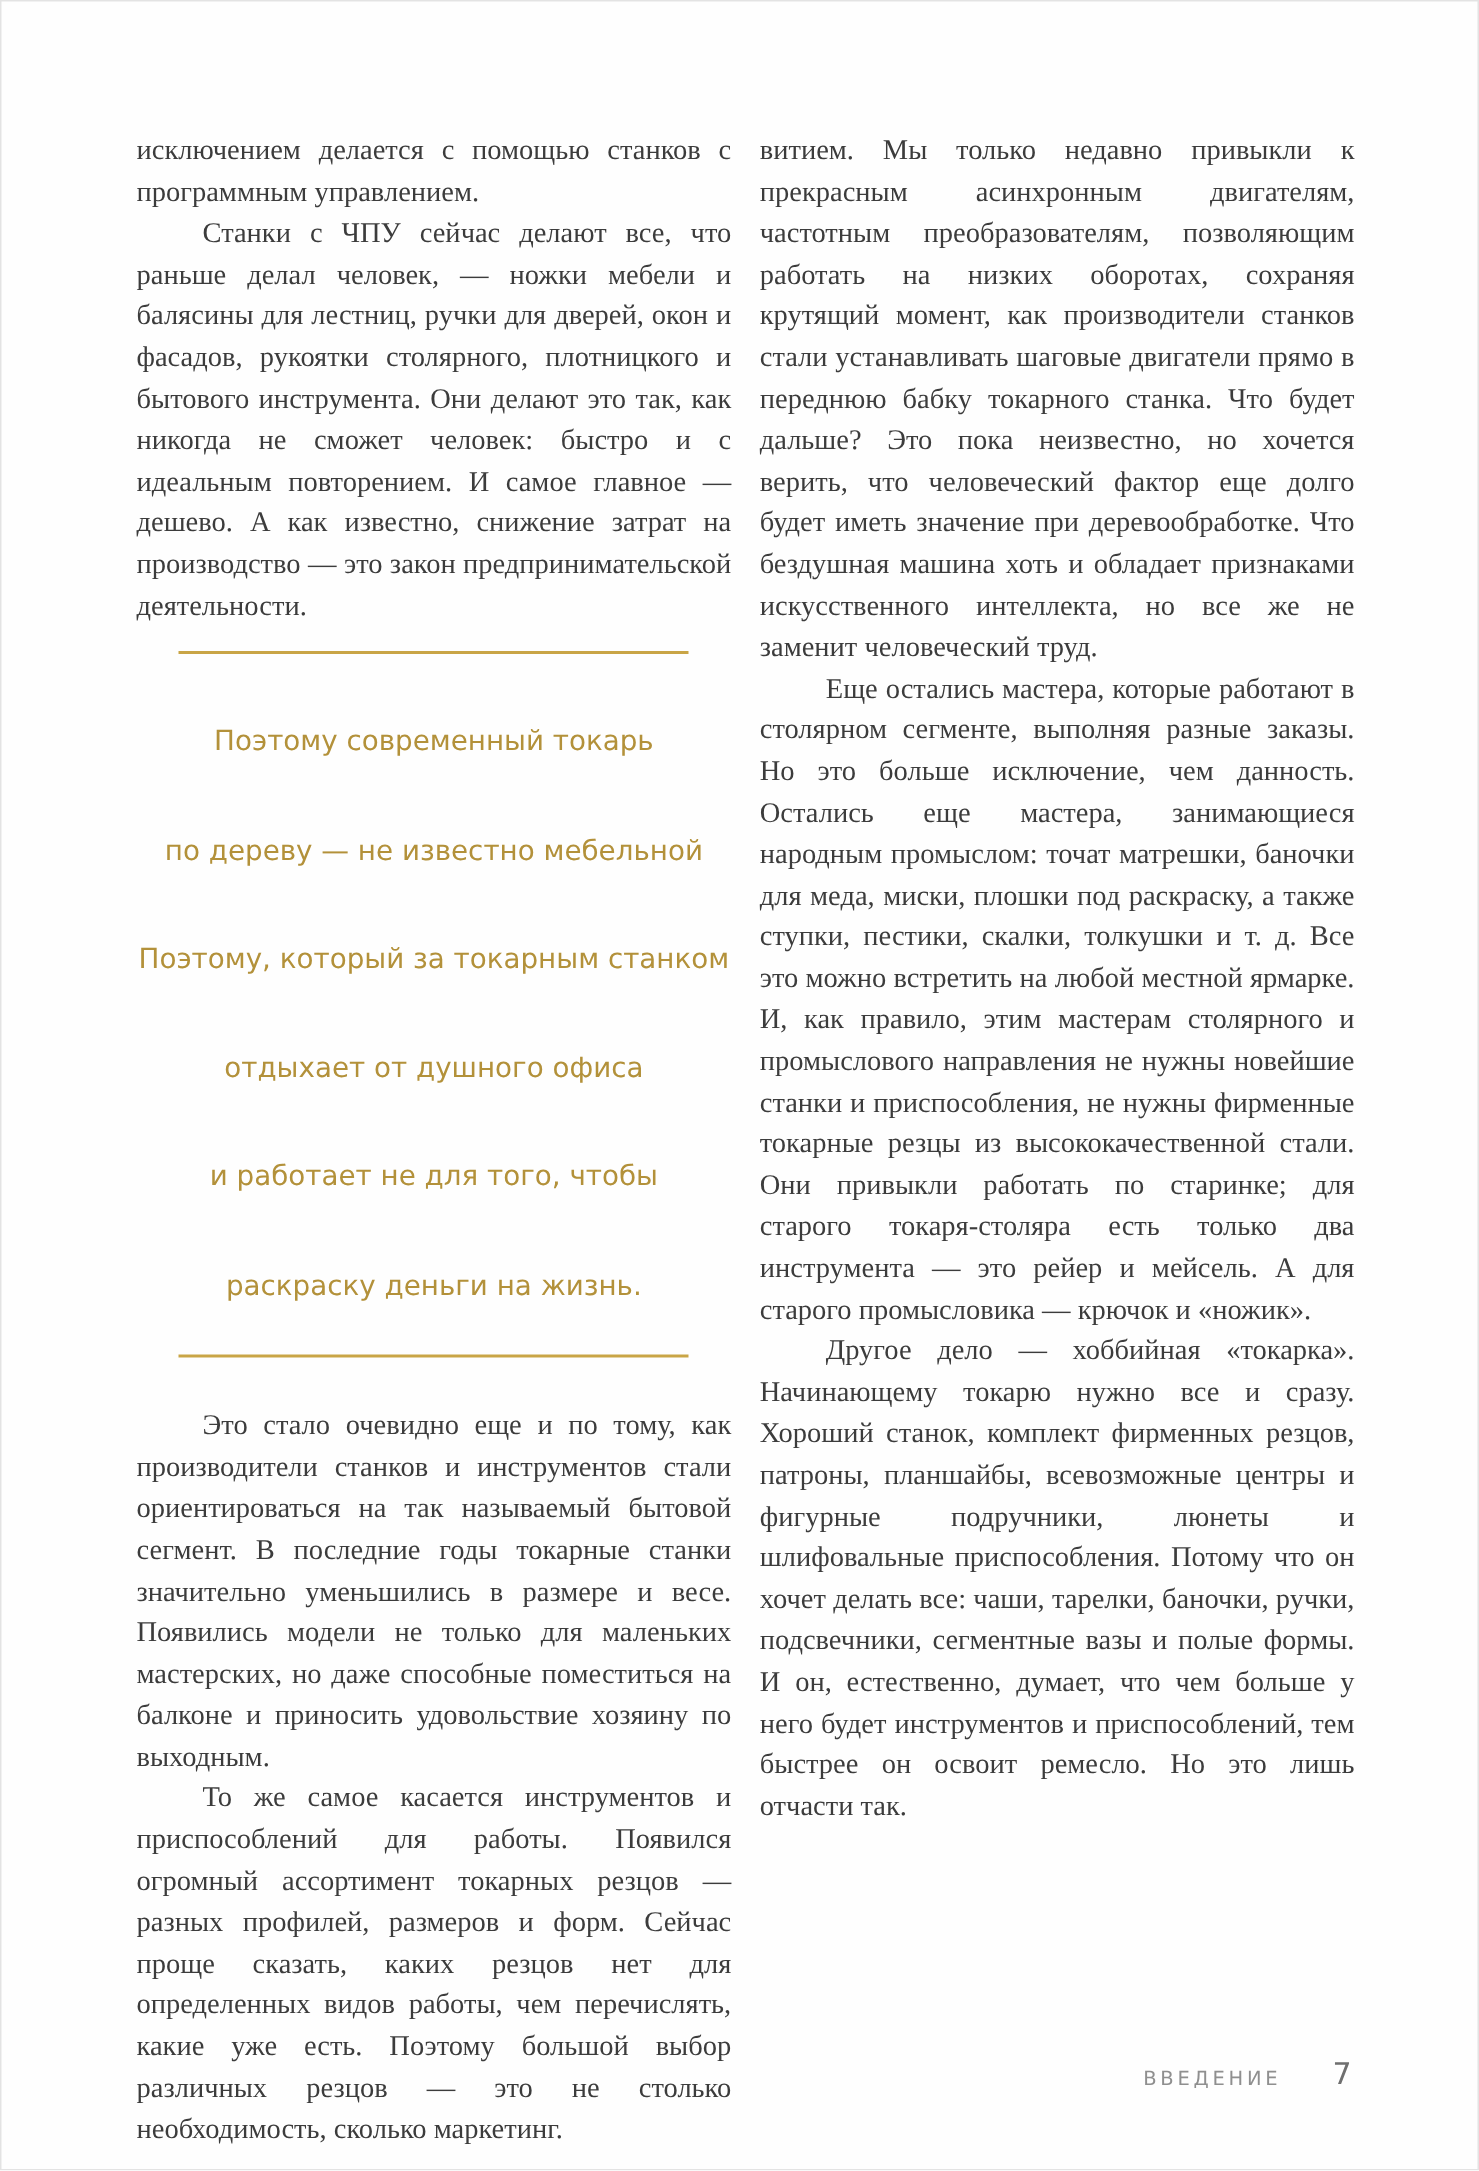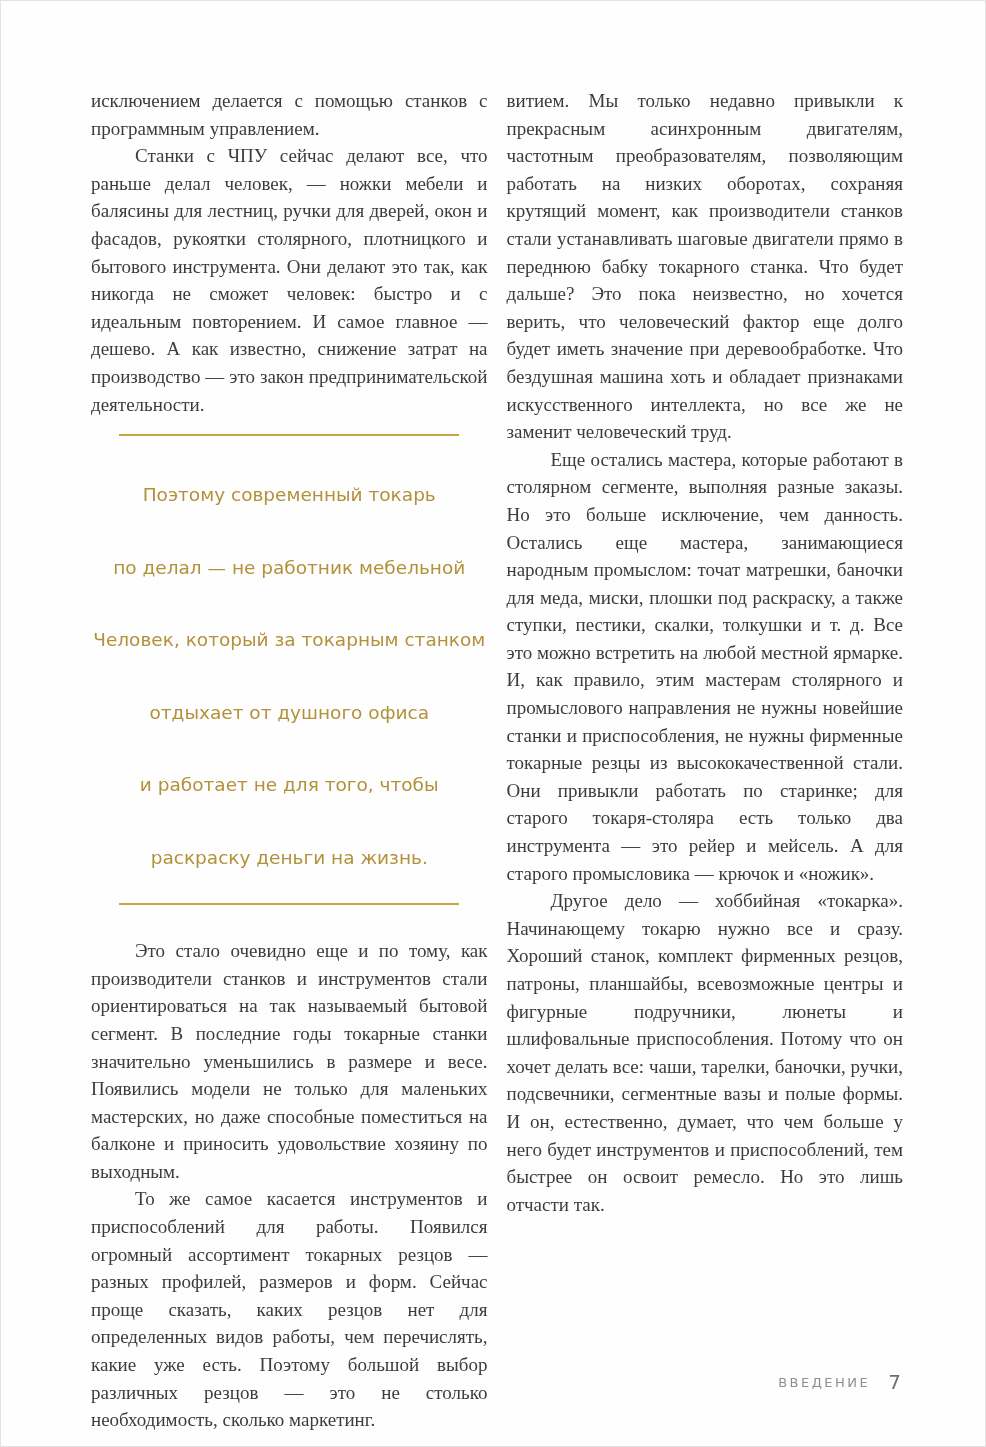--- a/index.html
+++ b/index.html
@@ -58,22 +58,22 @@
   }
   .pull-quote .q-line {
     display: block;
     margin-top: 45px;
   }
   .footer {
     position: absolute;
     right: 84px;
     bottom: 52px;
     display: flex;
-    align-items: center;
-    gap: 18px;
+    align-items: flex-end;
+    gap: 34px;
     font-family: "DejaVu Sans", "Liberation Sans", sans-serif;
   }
   .footer .section-label {
     font-size: 13px;
     letter-spacing: 2.5px;
     color: #8f8f8f;
     text-transform: uppercase;
   }
   .footer .page-number {
     font-size: 20px;
@@ -87,22 +87,22 @@
   <div class="columns">
 
     <div class="col">
       <p>исключением делается с помощью станков с программным управлением.</p>
       <p class="indent">Станки с ЧПУ сейчас делают все, что раньше делал человек, — ножки мебели и балясины для лестниц, ручки для дверей, окон и фасадов, рукоятки столярного, плотницкого и бытового инструмента. Они делают это так, как никогда не сможет человек: быстро и с идеальным повторением. И самое главное — дешево. А как известно, снижение затрат на производство — это закон предпринимательской деятельности.</p>
 
       <hr class="divider top">
 
       <div class="pull-quote">
         <span class="q-line">Поэтому современный токарь</span>
-        <span class="q-line">по делал — не работник мебельной</span>
-        <span class="q-line">Человек, который за токарным станком</span>
+        <span class="q-line">по дереву — не известно мебельной</span>
+        <span class="q-line">Поэтому, который за токарным станком</span>
         <span class="q-line">отдыхает от душного офиса</span>
         <span class="q-line">и работает не для того, чтобы</span>
         <span class="q-line">раскраску деньги на жизнь.</span>
       </div>
 
       <hr class="divider bottom">
 
       <p class="indent">Это стало очевидно еще и по тому, как производители станков и инструментов стали ориентироваться на так называемый бытовой сегмент. В последние годы токарные станки значительно уменьшились в размере и весе. Появились модели не только для маленьких мастерских, но даже способные поместиться на балконе и приносить удовольствие хозяину по выходным.</p>
       <p class="indent">То же самое касается инструментов и приспособлений для работы. Появился огромный ассортимент токарных резцов — разных профилей, размеров и форм. Сейчас проще сказать, каких резцов нет для определенных видов работы, чем перечислять, какие уже есть. Поэтому большой выбор различных резцов — это не столько необходимость, сколько маркетинг.</p>
     </div>

